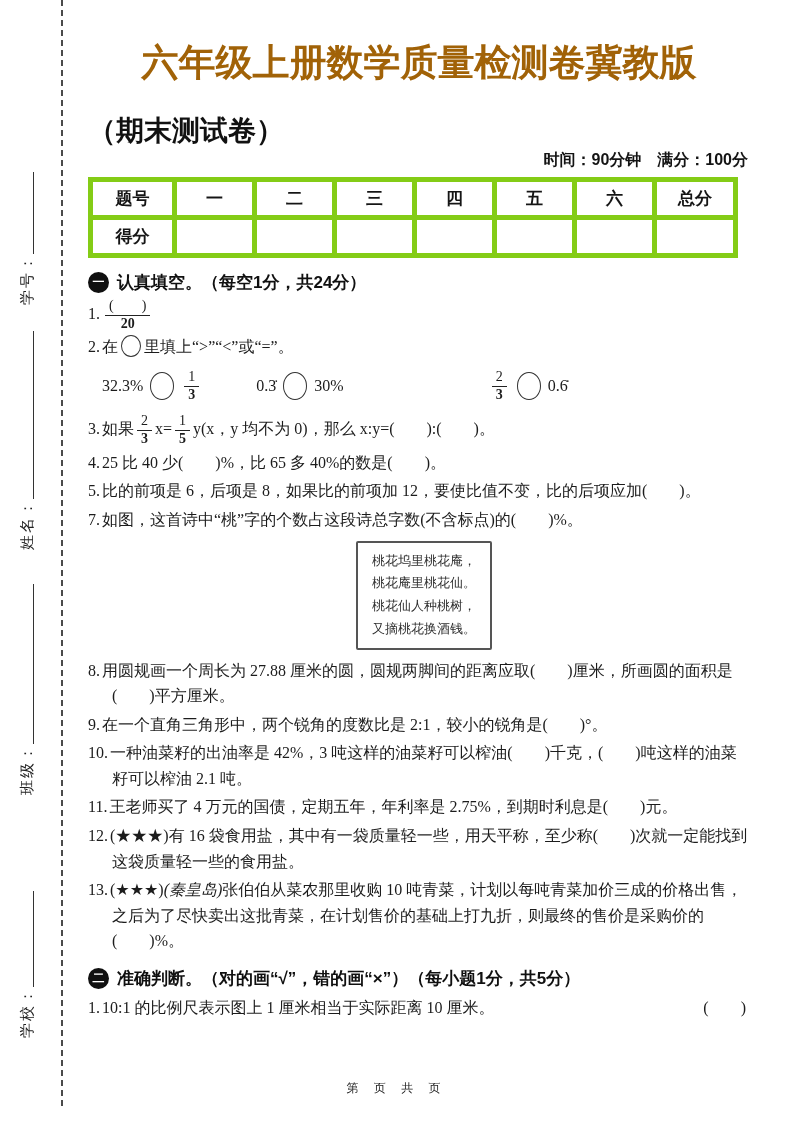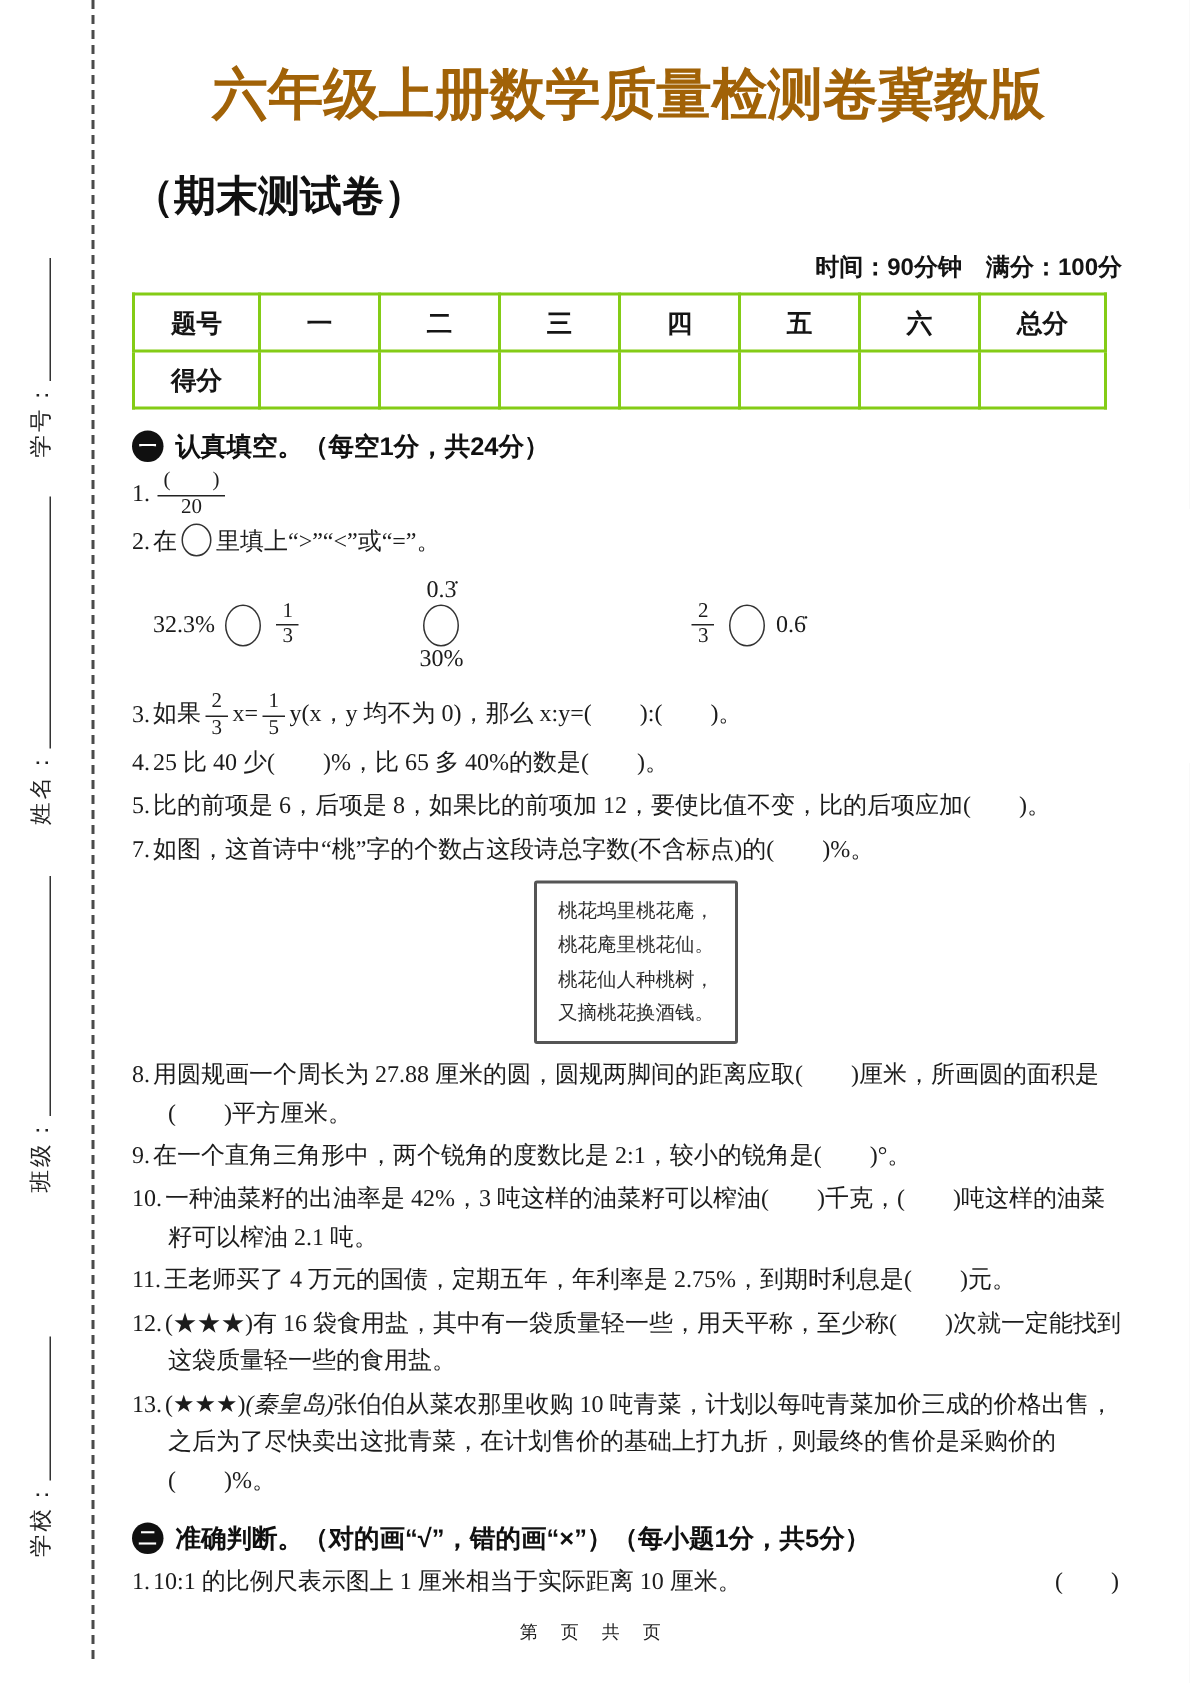--- a/index.html
+++ b/index.html
@@ -21,45 +21,45 @@
   .title {
     text-align:center; font-family:"Liberation Sans", sans-serif;
     font-weight:bold; font-size:37px; margin-top:12px; color:#a16207;
   }
   .subtitle {
     text-align:left; font-family:"Liberation Sans", sans-serif;
     font-weight:bold; font-size:28px; margin-top:24px; color:#111;
   }
   .meta {
     text-align:right; font-family:"Liberation Sans", sans-serif;
-    font-weight:bold; font-size:16px; margin-top:18px; padding-right:2px; color:#141414;
+    font-weight:bold; font-size:16px; padding-right:2px; color:#141414;
   }
   
   table.score { border-collapse:collapse; width:650px; margin-top:6px; table-layout:fixed; }
   table.score td {
-    border:2px solid #84cc16; height:38px; text-align:center;
+    border:5px solid #84cc16; height:38px; text-align:center;
     font-weight:bold; font-size:17px; color:#151515;
   }
   
   .sec-head {
     display:flex; align-items:center; margin:13px 0 5px;
     font-family:"Liberation Sans", sans-serif; font-weight:bold; font-size:17px; color:#101010;
   }
   .badge {
     flex:0 0 auto; width:21px; height:21px; border-radius:50%; background:#101010; color:#fff;
     display:inline-flex; align-items:center; justify-content:center;
     font-size:12px; margin-right:8px; font-weight:bold;
   }
   .q { font-size:16px; line-height:1.6; padding-left:24px; text-indent:-24px; margin:3px 0; color:#1c1c1c; }
   .qno { margin-right:2px; }
   .blank-wide { letter-spacing:1px; }
   
   .frac { display:inline-block; vertical-align:middle; text-align:center; line-height:1.05; font-size:14px; margin:0 3px; text-indent:0; }
   .frac .num { display:block; border-bottom:1.2px solid #222; padding:0 4px 1px; }
-  .frac .den { display:block; padding-top:1px; }
+  .frac .den { display:block; padding-top:1px;font-weight:bold; }
   
   .circ { display:inline-block; width:24px; height:28px; border:1.6px solid #333; border-radius:50%; vertical-align:middle; margin:0 7px; text-indent:0; }
   .circ.small { width:20px; height:22px; margin:0 3px; vertical-align:-5px; }
   .cmp-row { display:flex; align-items:center; margin:10px 0 12px; font-size:16px; }
   .cmp-item { display:flex; align-items:center; }
   
   .poem {
     margin:8px 0 8px 268px; width:136px; border:2px solid #555; border-radius:2px;
     padding:7px 6px; text-align:center; font-size:13px; line-height:1.75; color:#2e2e2e;
   }
@@ -137,21 +137,21 @@
     </div>
     <div class="cmp-row">
       <div class="cmp-item" style="margin-left:14px;">
         <span>32.3%</span>
         <span class="circ"></span>
         <span class="frac">
             <span class="num">1</span>
             <span class="den">3</span>
           </span>
       </div>
-      <div class="cmp-item" style="margin-left:73px;flex-direction:column;">
+      <div class="cmp-item" style="margin-left:54px;">
         <span>0.3̇</span>
         <span class="circ"></span>
         <span>30%</span>
       </div>
       <div class="cmp-item" style="margin-left:145px;">
         <span class="frac">
             <span class="num">2</span>
             <span class="den">3</span>
           </span>
         <span class="circ"></span>

